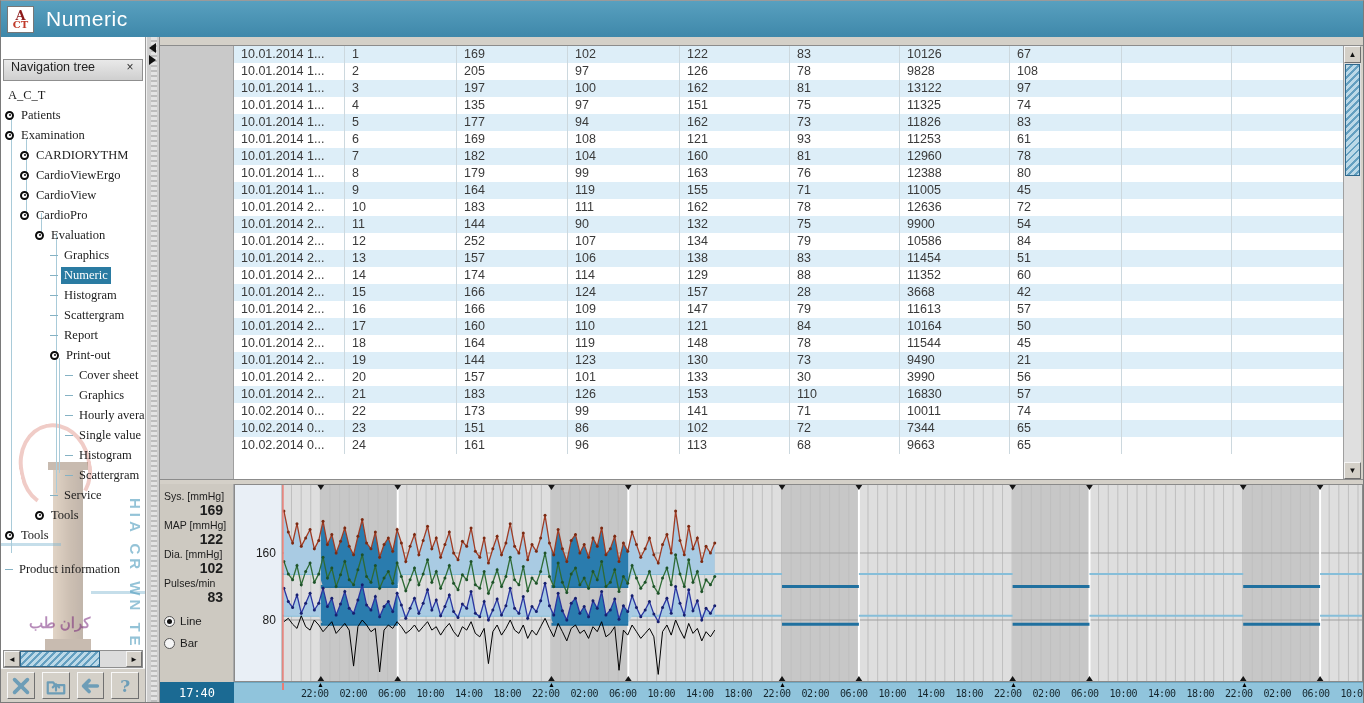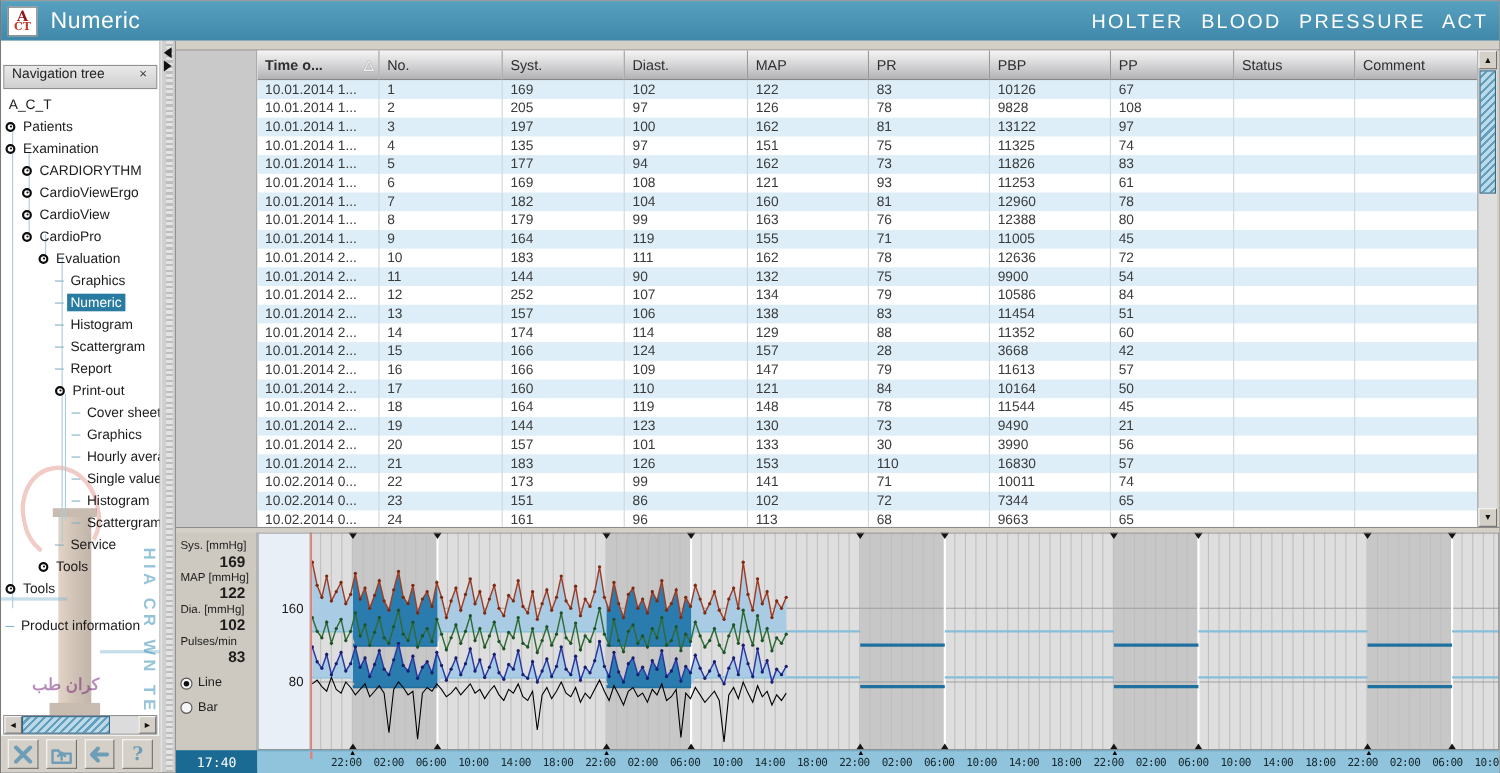--- a/index.html
+++ b/index.html
@@ -17,21 +17,21 @@
 
   .app { flex:1; display:flex; min-height:0; }
 
   
   .nav-panel { width:145px; background:#fff; display:flex; flex-direction:column; flex:none; border-right:1px solid #9a9a9a; }
   .nav-header { margin:22px 2px 2px 2px; height:22px; background:linear-gradient(#e9e9e9,#cfcfcf); border:1px solid #8f8f8f; display:flex; align-items:flex-start; padding:0 4px 0 7px; flex:none; }
   .nav-header .t { font-size:12.5px; color:#222; flex:1; }
   .nav-close { width:16px; height:16px; font-size:12px; color:#333; text-align:center; line-height:15px; cursor:default; }
   .tree { flex:1; position:relative; overflow:hidden; }
   .tree-item { position:absolute; height:20px; display:flex; align-items:center; white-space:nowrap; }
-  .t-label { font-size:12.5px; color:#1c1c1c; padding:1px 3px; }
+  .t-label { font-size:12.5px; color:#1c1c1c; padding:1px 3px;font-family:Liberation Serif, serif; }
   .t-label.sel { background:#2a7ba2; color:#fff; }
   .t-node { width:9px; height:9px; border:2px solid #0c0c0c; border-radius:50%; background:#fff; position:relative; flex:none; margin-right:4px; }
   .t-node::after { content:""; position:absolute; left:1.5px; top:1.5px; width:2px; height:2px; background:#0c0c0c; border-radius:50%; }
   .t-dash { width:8px; height:1px; background:#85b2c4; flex:none; margin-right:3px; }
   .guide { position:absolute; width:1px; background:#a9cbd9; }
   .watermark { position:absolute; left:0; top:330px; width:145px; height:260px; pointer-events:none; }
   .wm-col { position:absolute; left:52px; top:55px; width:30px; height:185px; background:linear-gradient(90deg,#b99a78,#8a6a4c 55%,#6d5138); opacity:.42; }
   .wm-col::before { content:""; position:absolute; left:-8px; bottom:0; width:46px; height:14px; background:#7d6045; }
   .wm-col::after { content:""; position:absolute; left:-5px; top:-6px; width:40px; height:8px; background:#7d6045; }
   .wm-heart { position:absolute; left:18px; top:10px; width:72px; height:85px; border:4px solid #d05848; border-radius:50% 50% 45% 45%; border-bottom-color:transparent; transform:rotate(-12deg); opacity:.30; }
@@ -102,21 +102,20 @@
 </head>
 <body>
 
 <div class="window">
   <div class="titlebar">
     <div class="logo">
       <span class="l1">A</span>
       <span class="l2">CT</span>
     </div>
     <div class="apptitle">Numeric</div>
-    <div class="righttitle">HOLTER  BLOOD  PRESSURE ACT</div>
   </div>
 
   <div class="app">
     <div class="nav-panel">
       <div class="nav-header">
         <span class="t">Navigation tree</span>
         <span class="nav-close">×</span>
       </div>
       <div class="tree" id="tree">
         <div class="watermark">
@@ -261,32 +260,20 @@
       <div class="sp-arrows">
         <div class="a a-left"></div>
         <div class="a a-right"></div>
       </div>
     </div>
 
     <div class="main">
       <div class="table-area">
         <div class="gutter"></div>
         <div class="grid">
-          <div class="g-head" id="thead">
-              <div class="hc sorted">Time o...<span class="tri">△</span></div>
-              <div class="hc">No.</div>
-              <div class="hc">Syst.</div>
-              <div class="hc">Diast.</div>
-              <div class="hc">MAP</div>
-              <div class="hc">PR</div>
-              <div class="hc">PBP</div>
-              <div class="hc">PP</div>
-              <div class="hc">Status</div>
-              <div class="hc">Comment</div>
-            </div>
           <div class="g-body" id="tbody">
               <div class="g-row alt">
                 <div class="c">10.01.2014 1...</div>
                 <div class="c">1</div>
                 <div class="c">169</div>
                 <div class="c">102</div>
                 <div class="c">122</div>
                 <div class="c">83</div>
                 <div class="c">10126</div>
                 <div class="c">67</div>

